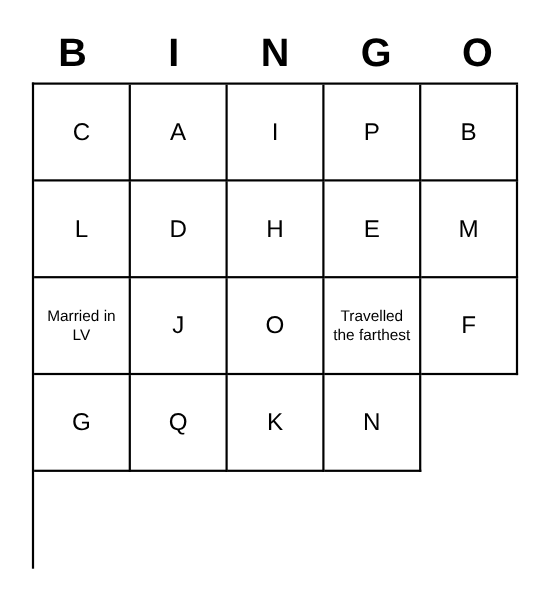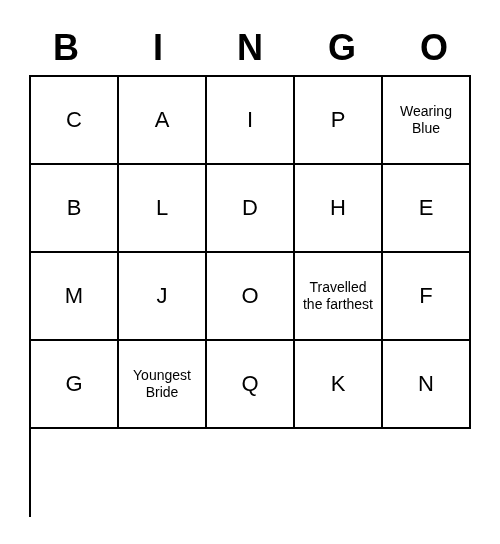--- a/index.html
+++ b/index.html
@@ -69,30 +69,29 @@
       <div class="bingo-header-cell">I</div>
       <div class="bingo-header-cell">N</div>
       <div class="bingo-header-cell">G</div>
       <div class="bingo-header-cell">O</div>
     </div>
   <div class="bingo-grid">
   <div class="bingo-cell">C</div>
       <div class="bingo-cell">A</div>
       <div class="bingo-cell">I</div>
       <div class="bingo-cell">P</div>
-      <div class="bingo-cell small-text">Wearing Blue</div>
       <div class="bingo-cell">B</div>
       <div class="bingo-cell">L</div>
       <div class="bingo-cell">D</div>
       <div class="bingo-cell">H</div>
       <div class="bingo-cell">E</div>
       <div class="bingo-cell">M</div>
+      <div class="bingo-cell small-text">Married in LV</div>
       <div class="bingo-cell">J</div>
       <div class="bingo-cell">O</div>
       <div class="bingo-cell small-text">Travelled the farthest</div>
       <div class="bingo-cell">F</div>
       <div class="bingo-cell">G</div>
-      <div class="bingo-cell small-text">Youngest Bride</div>
       <div class="bingo-cell">Q</div>
       <div class="bingo-cell">K</div>
       <div class="bingo-cell">N</div>
     </div>
 </div>
 
 </body></html>

